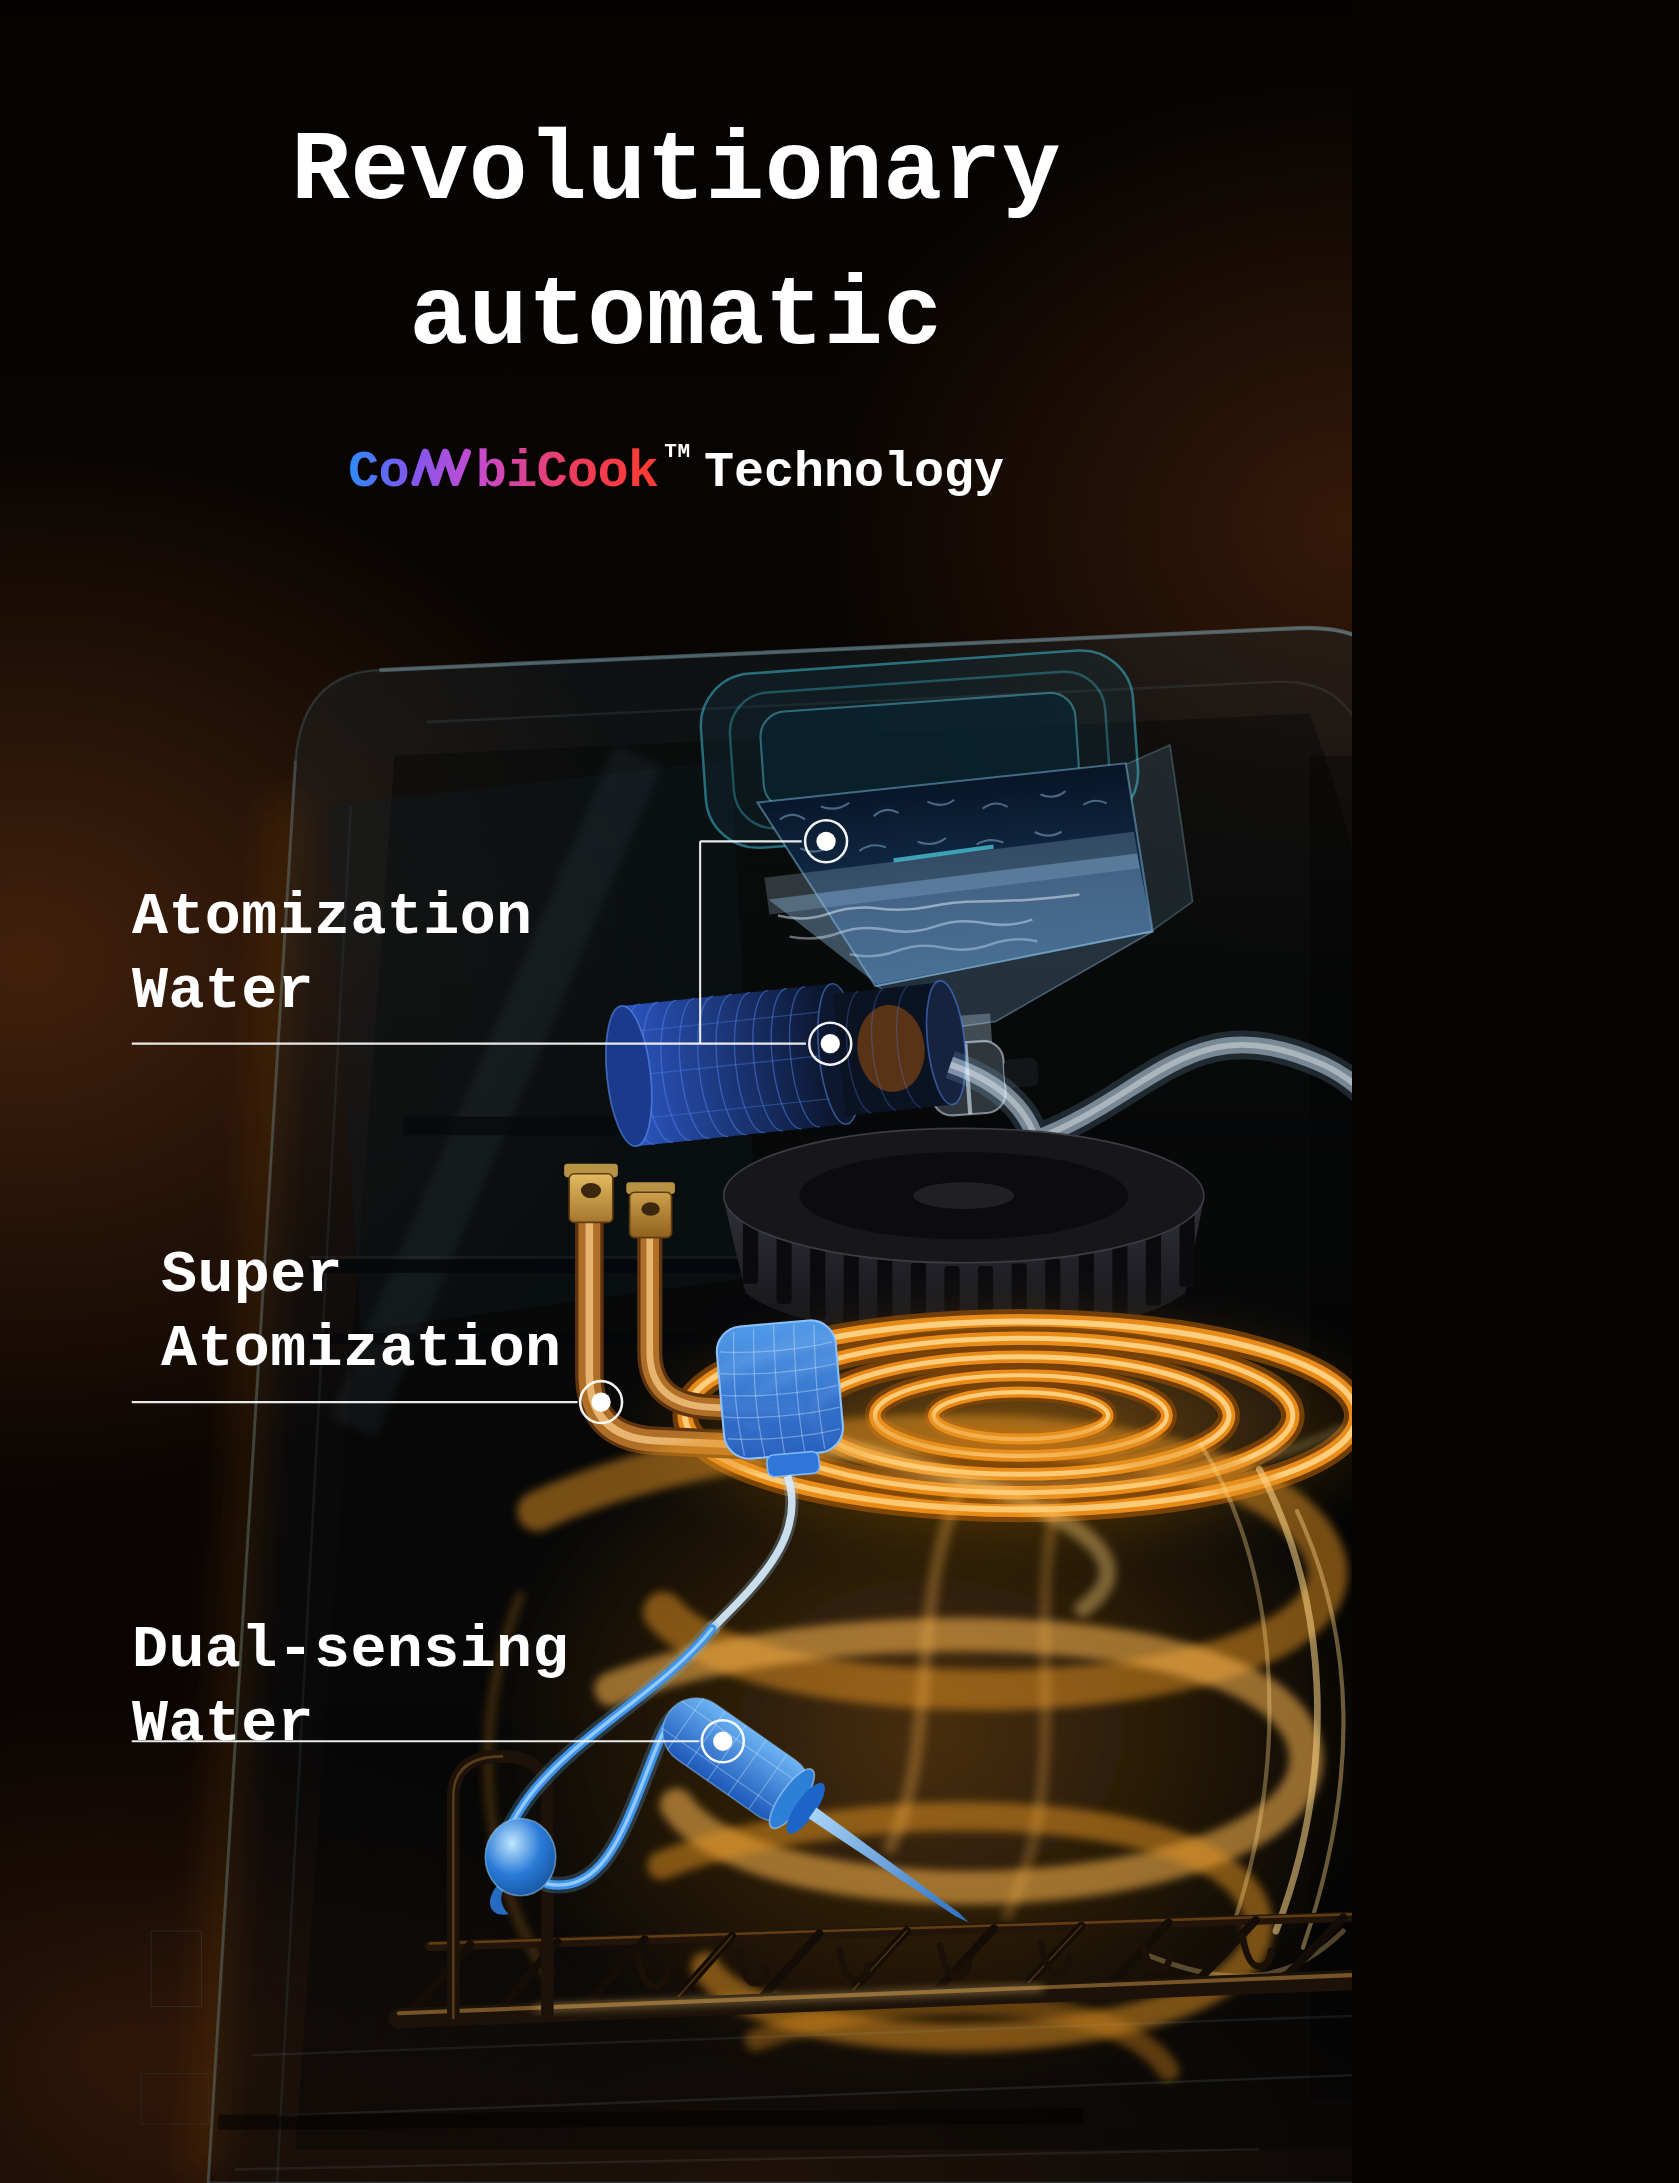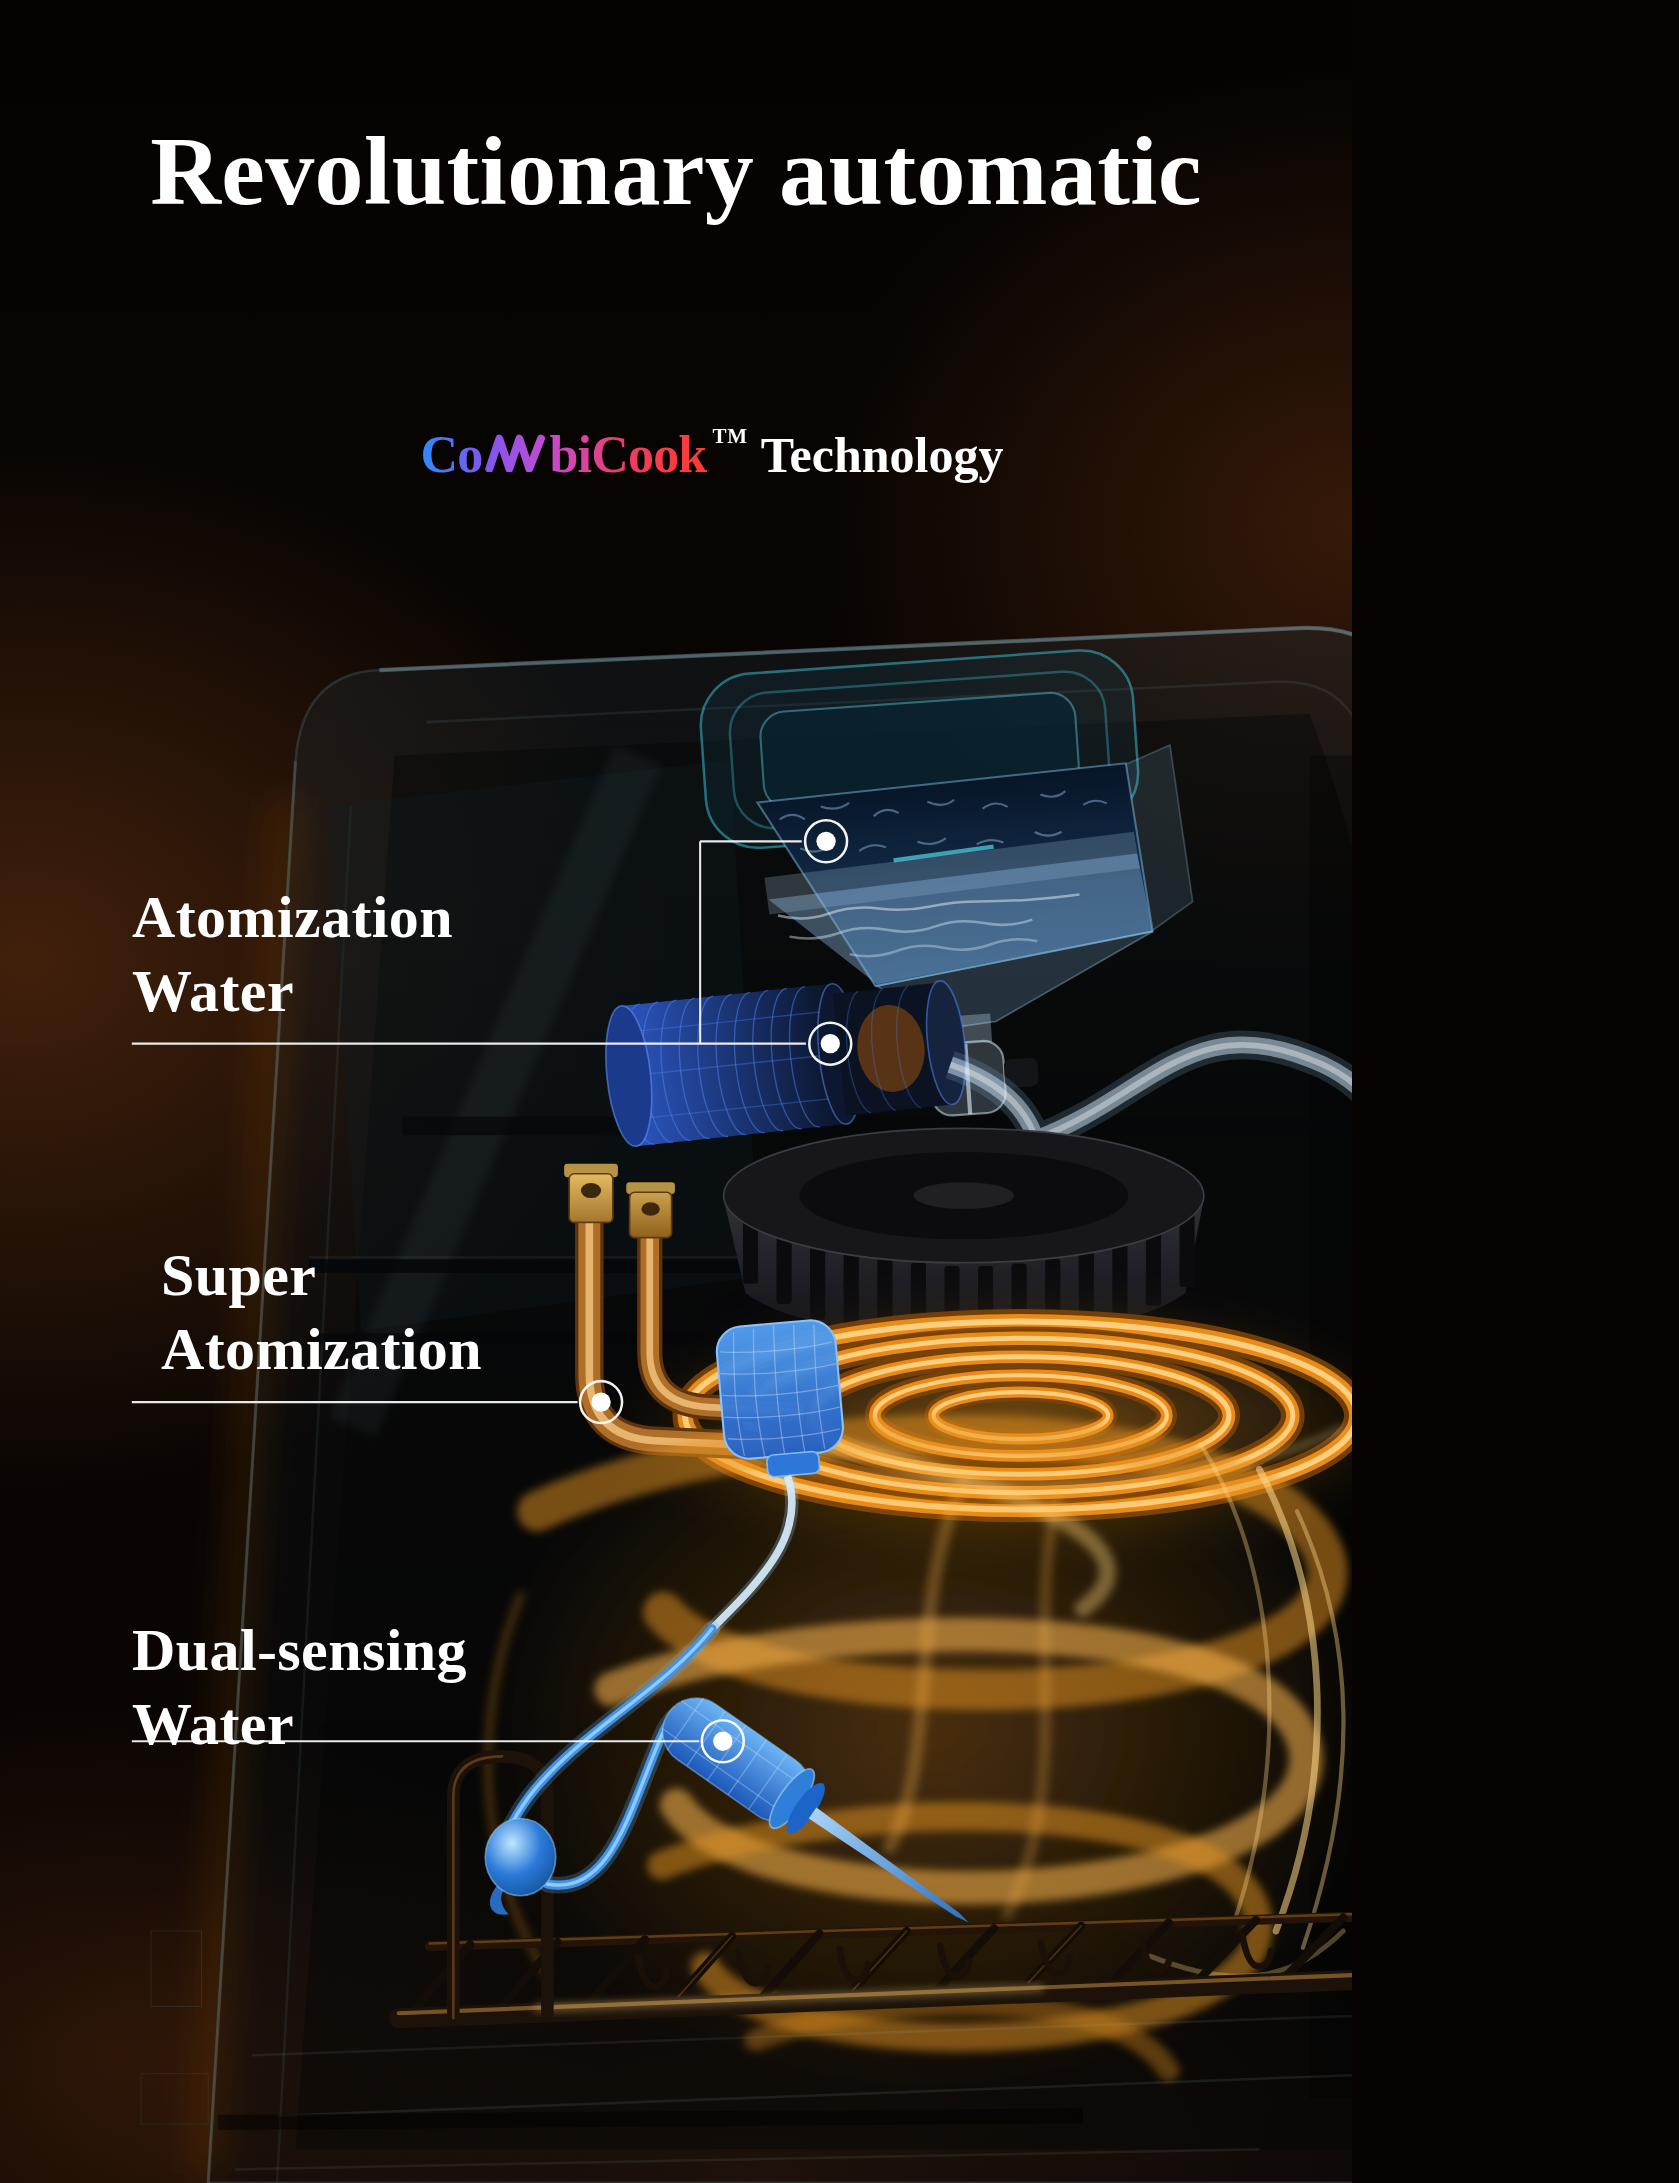--- a/index.html
+++ b/index.html
@@ -1,33 +1,33 @@
 <!DOCTYPE html>
 <html style="font-size:13.4px"><head>
 <meta charset="utf-8">
 <style>
   html,body{margin:0;padding:0;background:#060302;}
   #page{
     position:relative;width:1352px;height:2183px;overflow:hidden;
-    font-family:Liberation Serif, serif;
+    font-family:Liberation Mono, monospace;
     background:
       radial-gradient(924px 756px at 2% 44%, rgba(122,60,20,.50), rgba(0,0,0,0) 70%),
       radial-gradient(756px 630px at 100% 24%, rgba(108,50,16,.46), rgba(0,0,0,0) 72%),
       radial-gradient(1092px 588px at 56% 100%, rgba(140,70,20,.30), rgba(0,0,0,0) 75%),
       radial-gradient(672px 462px at 8% 94%, rgba(100,48,16,.34), rgba(0,0,0,0) 75%),
       linear-gradient(180deg,#050302 0%,#090503 38%,#0b0503 100%);
   }
   .title{
     position:absolute;top:99px;left:0;width:100%;text-align:center;
     color:#ffffff;font-size:98px;font-weight:700;line-height:145px;letter-spacing:0.4px;
   }
   .title span{display:block;}
   .brand{
-    position:absolute;top:425px;left:0;width:100%;
-    display:flex;justify-content:center;align-items:baseline;padding-left:36px;
+    position:absolute;top:443px;left:0;width:100%;
+    display:flex;justify-content:center;align-items:baseline;
   }
   .logo{font-size:52px;font-weight:700;letter-spacing:-0.8px;display:inline-flex;align-items:baseline;}
   .logo .co{
     background:linear-gradient(90deg,#2e8bf7 0%,#7e57f0 100%);
     -webkit-background-clip:text;background-clip:text;color:transparent;
   }
   .logo .bicook{
     background:linear-gradient(90deg,#c44bd0 0%,#f03c5a 55%,#ff3b30 100%);
     -webkit-background-clip:text;background-clip:text;color:transparent;
   }

